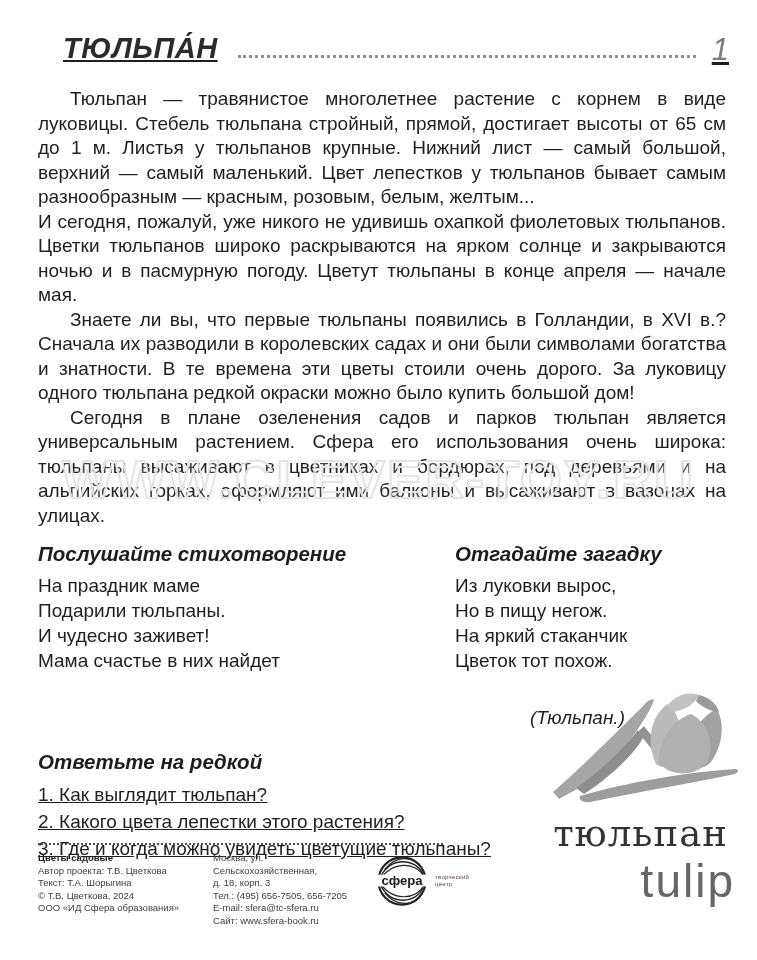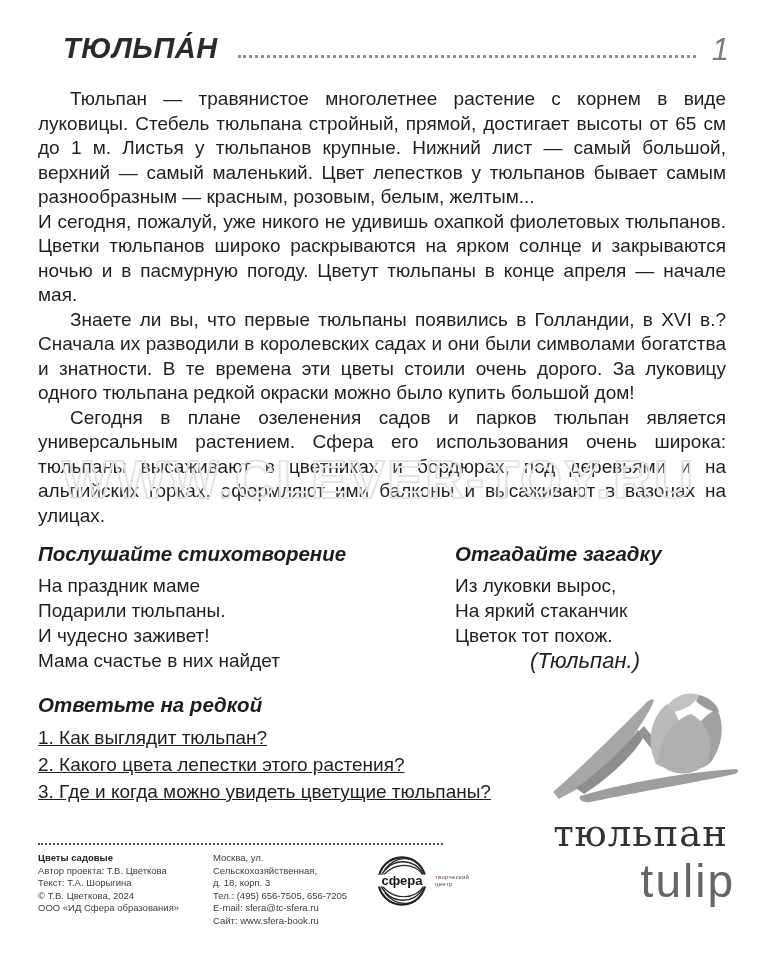--- a/index.html
+++ b/index.html
@@ -10,20 +10,21 @@
     font-family: "Liberation Sans", sans-serif;
     color: #1f1f1f;
     overflow: hidden;
   }
 
   
   .header {
     display: flex;
     align-items: flex-end;
     margin: 32px 28px 0 63px;
+    text-decoration: underline;
   }
   .title {
     font-size: 29px;
     font-weight: bold;
     font-style: italic;
     color: #2b2b2b;
     letter-spacing: 0.5px;
     white-space: nowrap;
   }
   .leader {
@@ -60,24 +61,25 @@
     font-weight: bold;
     font-style: italic;
     color: #1d1d1d;
     margin-bottom: 7px;
   }
   .vline {
     font-size: 19px;
     line-height: 25px;
   }
   .riddle-answer {
-    font-size: 22px;
+    font-size: 19px;
     font-style: italic;
     line-height: 25px;
     margin-left: 75px;
+    margin-top: 32px;
   }
 
   
   .questions {
     margin: 20px 0 0 38px;
     width: 500px;
   }
   .questions .vline { line-height: 27px; text-decoration: underline; }
 
   
@@ -172,20 +174,21 @@
     <div class="col-poem">
       <h3 class="sec-heading">Послушайте стихотворение</h3>
       <div class="vline">На праздник маме</div>
       <div class="vline">Подарили тюльпаны.</div>
       <div class="vline">И чудесно заживет!</div>
       <div class="vline">Мама счастье в них найдет</div>
     </div>
     <div class="col-riddle">
       <h3 class="sec-heading">Отгадайте загадку</h3>
       <div class="vline">Из луковки вырос,</div>
+      <div class="vline">Но в пищу негож.</div>
       <div class="vline">На яркий стаканчик</div>
       <div class="vline">Цветок тот похож.</div>
       <div class="riddle-answer">(Тюльпан.)</div>
     </div>
   </section>
 
   <section class="questions">
     <h3 class="sec-heading">Ответьте на редкой</h3>
     <div class="vline">1. Как выглядит тюльпан?</div>
     <div class="vline">2. Какого цвета лепестки этого растения?</div>

